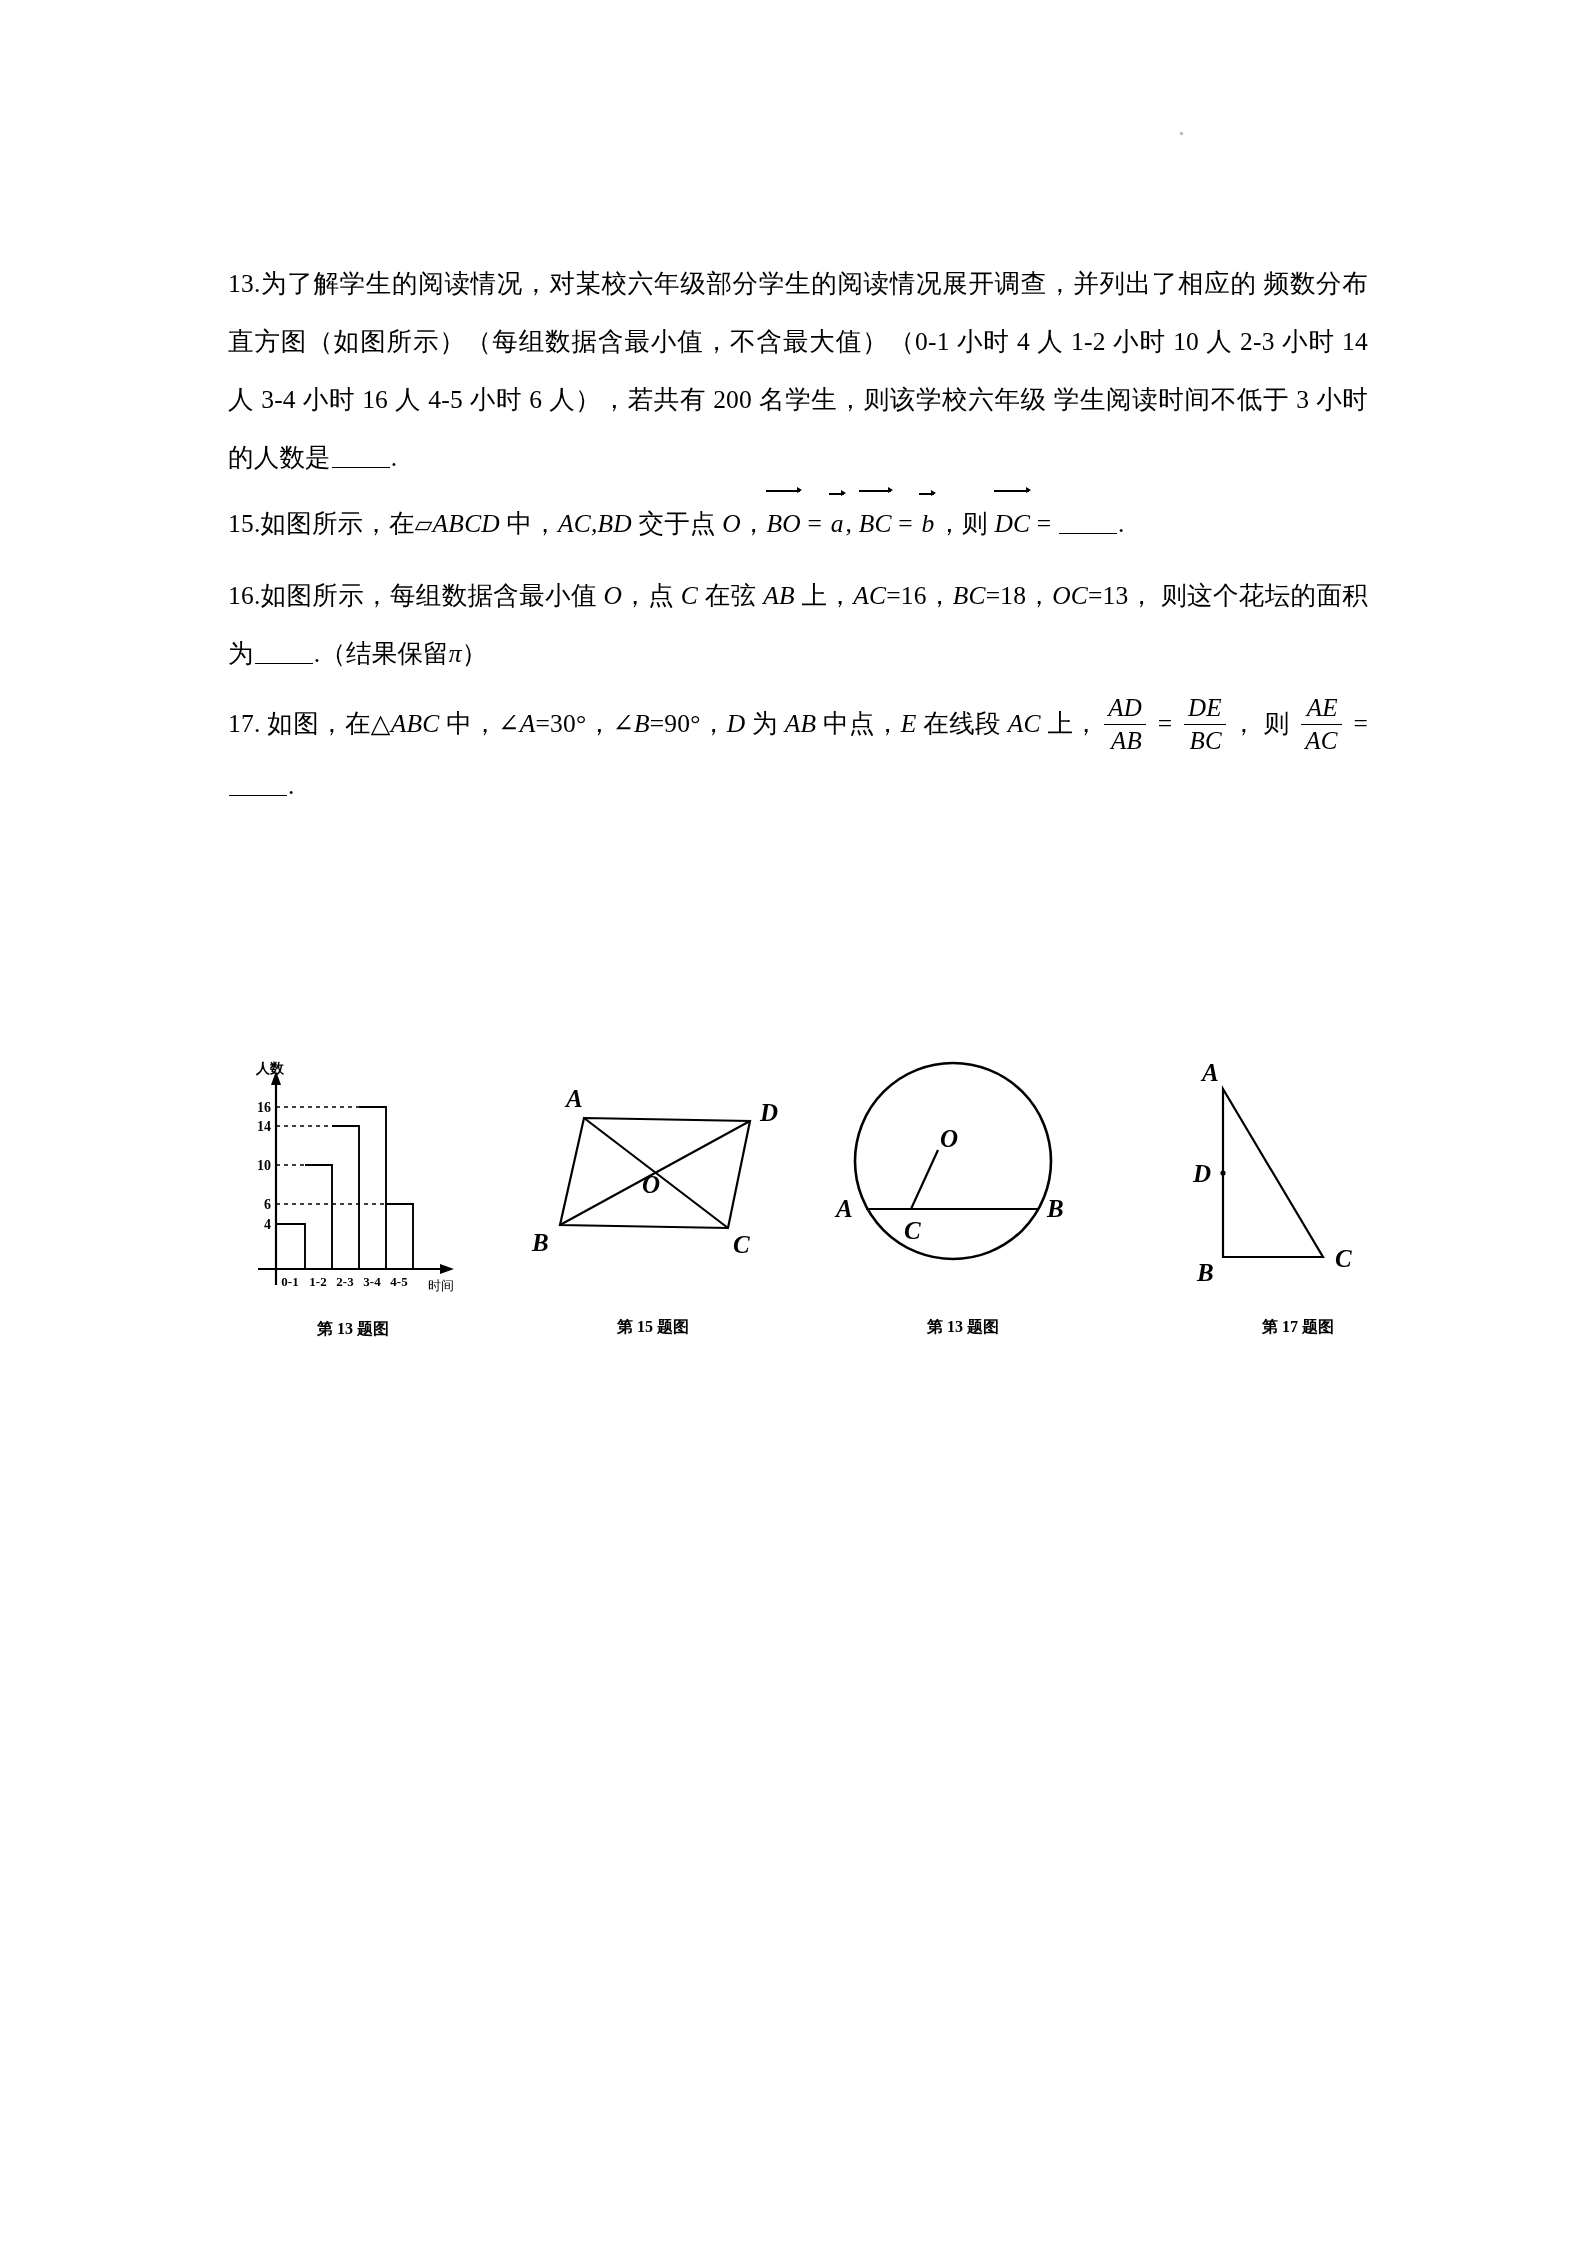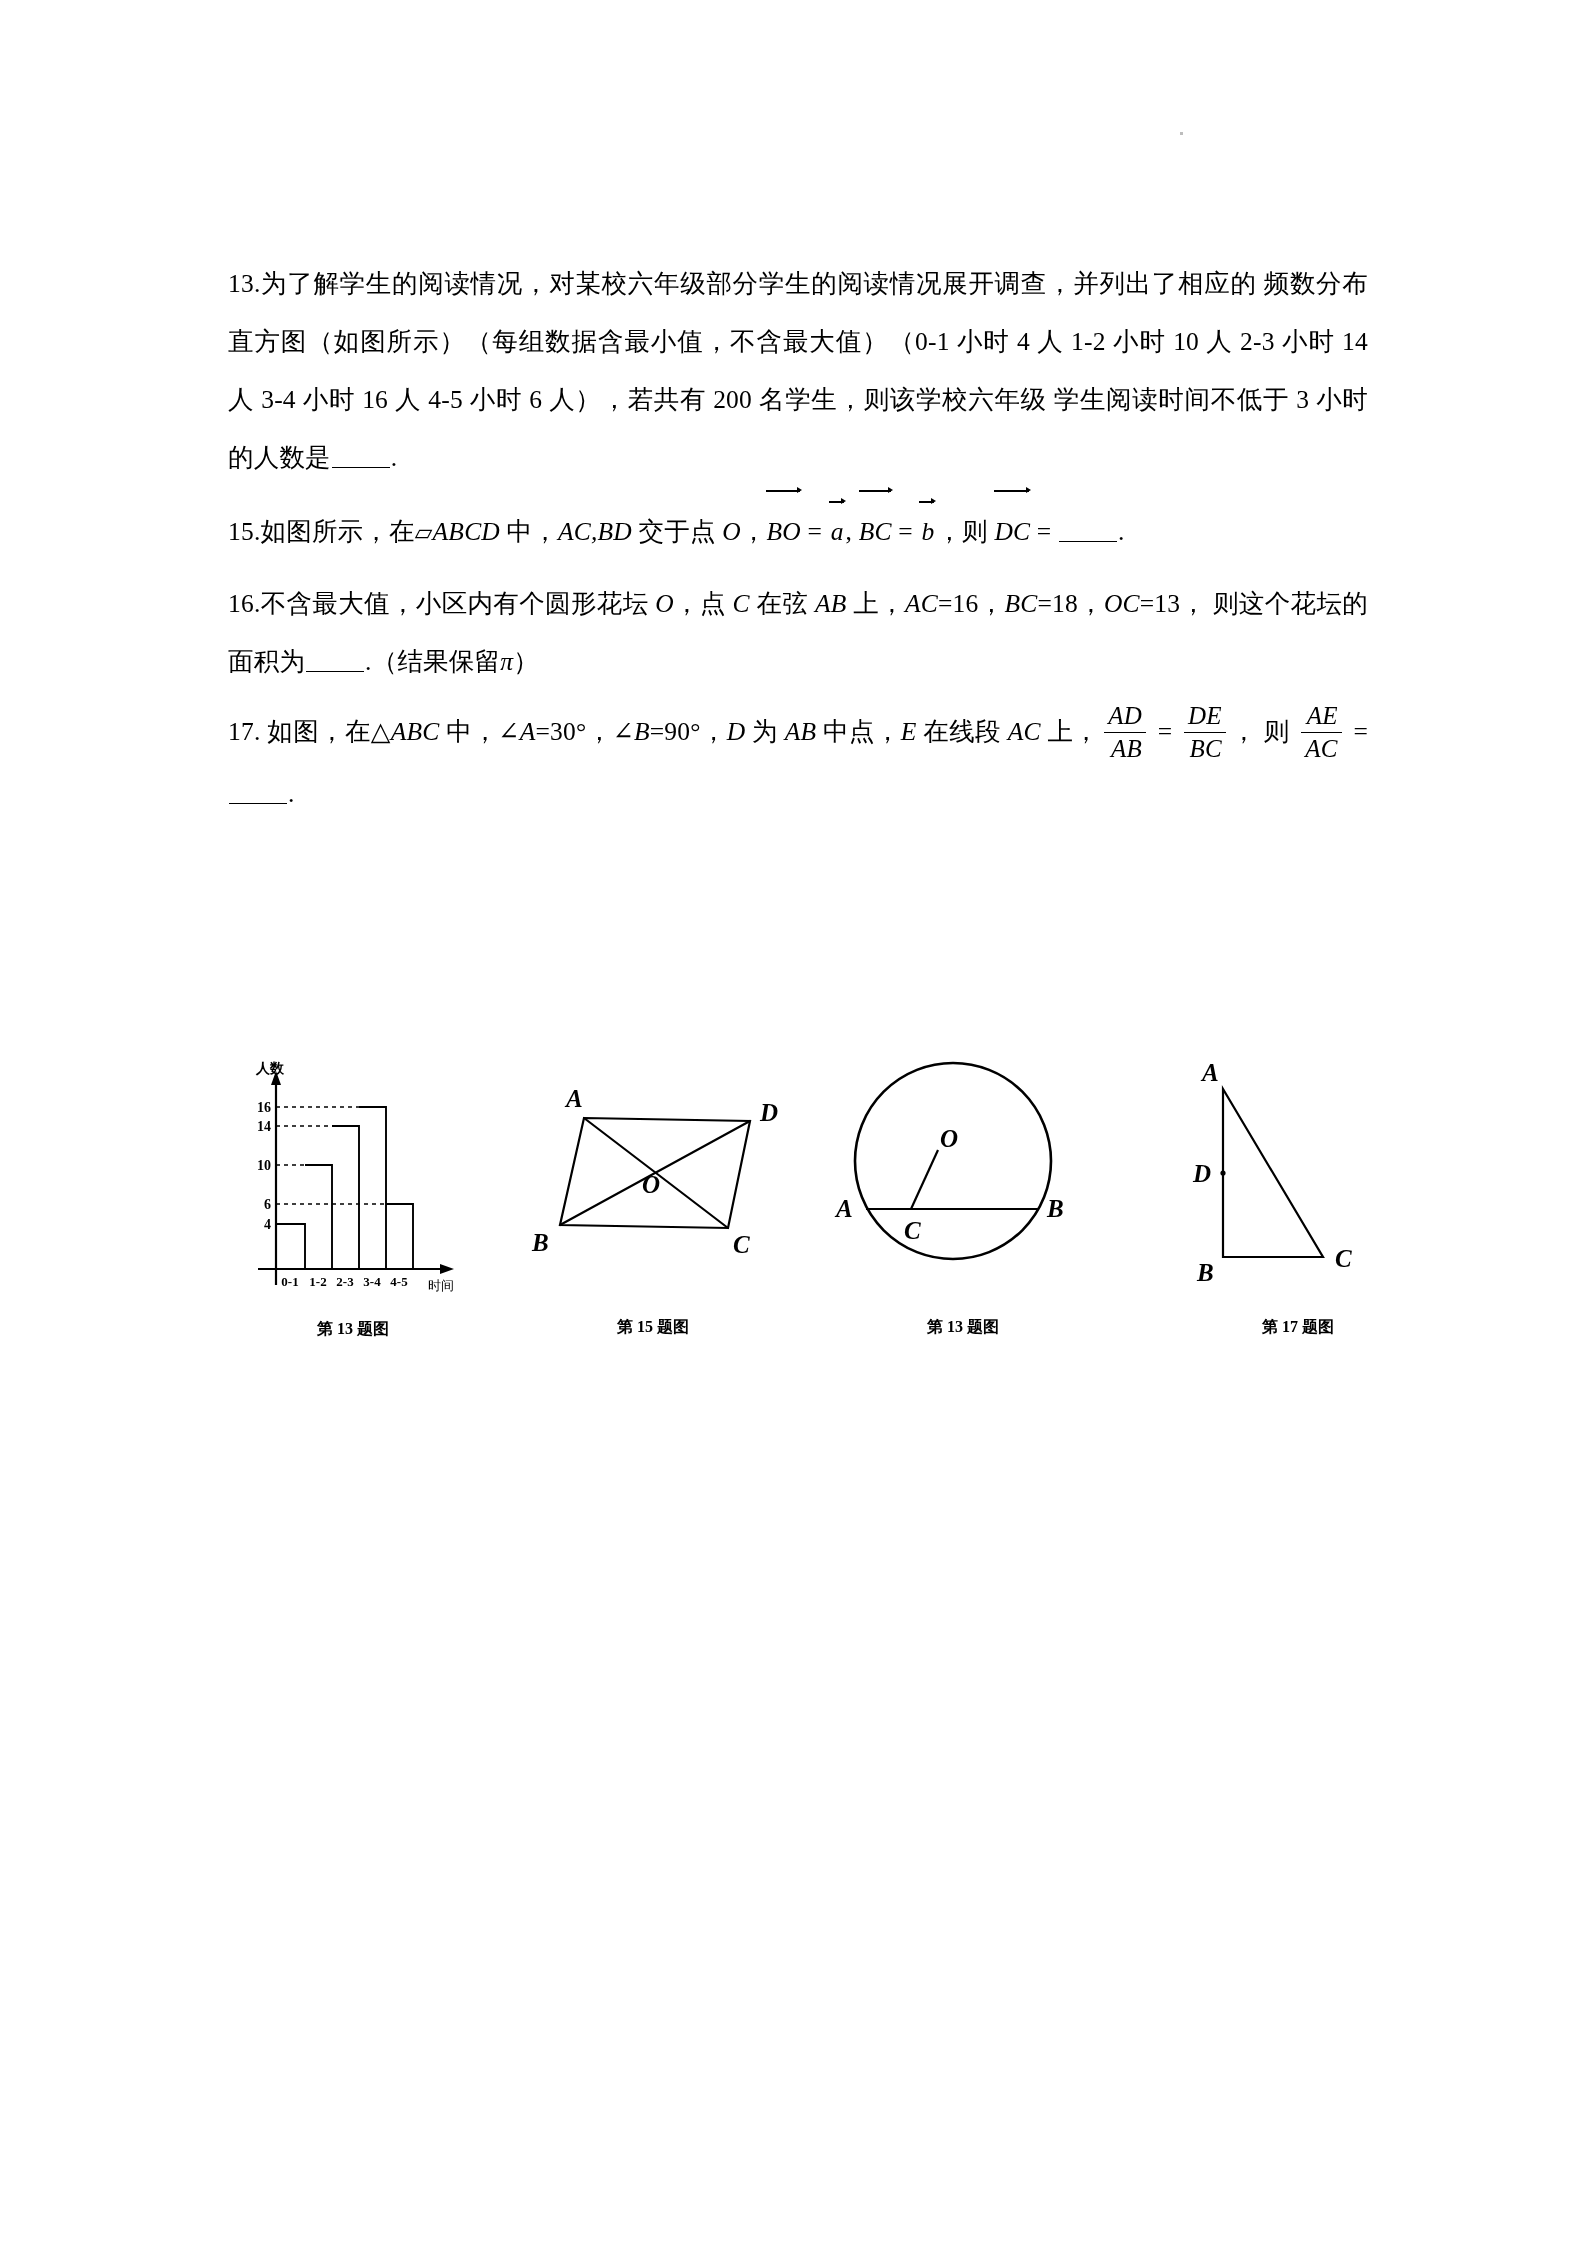--- a/index.html
+++ b/index.html
@@ -47,21 +47,21 @@
     display: inline-block;
     width: 58px;
     border-bottom: 1.6px solid #000;
     vertical-align: -2px;
     margin: 0 1px;
   }
   .vec {
     position: relative;
     display: inline-block;
     font-style: italic;
-    padding-top: 10px;
+    padding-top: 2px;
   }
   .vec::before {
     content: "";
     position: absolute;
     left: 0;
     right: 1px;
     top: -3px;
     height: 1.5px;
     background: #000;
   }
@@ -173,21 +173,21 @@
       <span>10 人 2-3 小时 14 人 3-4 小时 16 人 4-5 小时 6 人），若共有 200 名学生，则该学校六年级</span>
       <span>学生阅读时间不低于 3 小时的人数是</span><span class="blank"></span><span>.</span>
     </div>
 
 
     <div class="q q-15">
       <span class="num">15.</span><span>如图所示，在</span><span class="para-sym">▱</span><span class="it">ABCD</span><span> 中，</span><span class="it">AC,BD</span><span> 交于点 </span><span class="it">O</span><span>，</span><span class="vec">BO</span><span> = </span><span class="vec-s">a</span><span>, </span><span class="vec">BC</span><span> = </span><span class="vec-s">b</span><span>，则 </span><span class="vec">DC</span><span> = </span><span class="blank"></span><span>.</span>
     </div>
 
     <div class="q q-16">
-      <span class="num">16.</span><span>不含最大值，小区内有个圆形花坛 </span><span class="it">O</span><span>，点 </span><span class="it">C</span><span> 在弦 </span><span class="it">AB</span><span> 上，</span><span class="it">AC</span><span>=16</span><span>，</span><span class="it">BC</span><span>=18</span><span>，</span><span class="it">OC</span><span>=13</span><span>，</span>
+      <span class="num">16.</span><span>如图所示，每组数据含最小值 </span><span class="it">O</span><span>，点 </span><span class="it">C</span><span> 在弦 </span><span class="it">AB</span><span> 上，</span><span class="it">AC</span><span>=16</span><span>，</span><span class="it">BC</span><span>=18</span><span>，</span><span class="it">OC</span><span>=13</span><span>，</span>
       <span>则这个花坛的面积为</span><span class="blank"></span><span>.（结果保留</span><span class="it">π</span><span>）</span>
     </div>
 
     <div class="q q-17">
       <span class="num">17.</span><span> 如图，在△</span><span class="it">ABC</span><span> 中，∠</span><span class="it">A</span><span>=30°</span><span>，∠</span><span class="it">B</span><span>=90°</span><span>，</span><span class="it">D</span><span> 为 </span><span class="it">AB</span><span> 中点，</span><span class="it">E</span><span> 在线段 </span><span class="it">AC</span><span> 上，</span><span class="frac"><span class="numer">AD</span><span class="denom">AB</span></span><span> = </span><span class="frac"><span class="numer">DE</span><span class="denom">BC</span></span><span>，</span>
       <span>则 </span><span class="frac"><span class="numer">AE</span><span class="denom">AC</span></span><span> = </span><span class="blank"></span><span>.</span>
     </div>
 
   </div>
 

